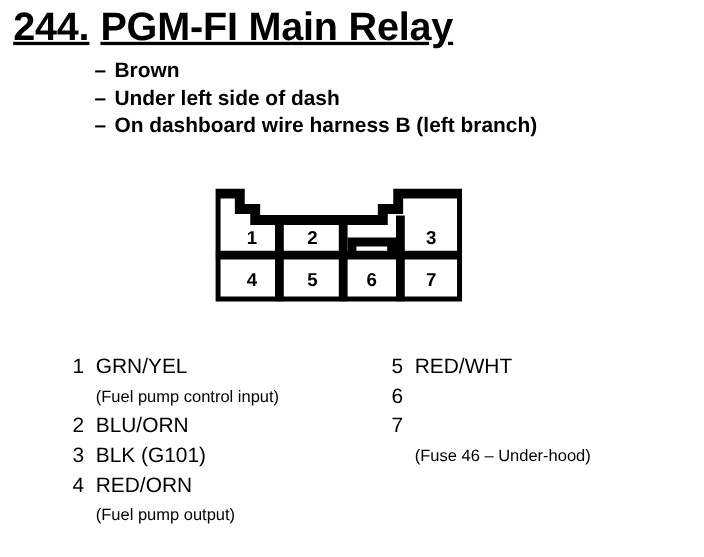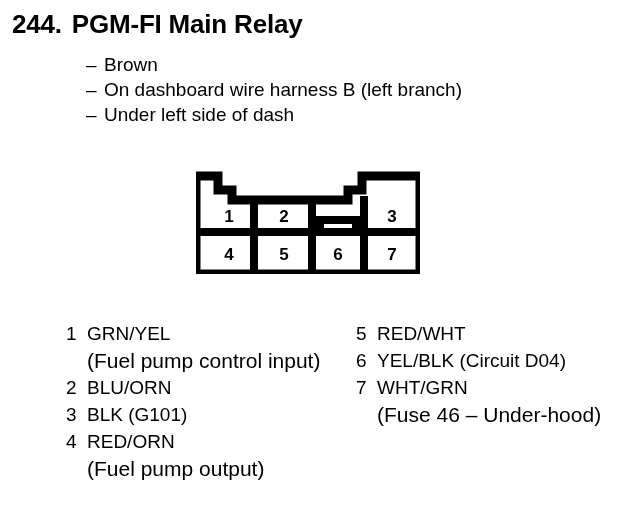--- a/index.html
+++ b/index.html
@@ -20,40 +20,42 @@
     position: relative;
     width: 640px;
     height: 506px;
   }
 
   
   .title {
     position: absolute;
     left: 12px;
     top: 8px;
-    font-size: 26px;
+    font-size: 36px;
     font-weight: bold;
     letter-spacing: -0.2px;
     white-space: nowrap;
     line-height: 32px;
+    text-decoration: underline;
   }
   .title .num { margin-right: 10px; }
 
   
   .notes {
     position: absolute;
     left: 86px;
     top: 52px;
     font-size: 19px;
     line-height: 25px;
   }
   .note-row {
     white-space: nowrap;
     display: block;
     height: 25px;
+    font-weight: bold;
   }
   .note-dash {
     display: inline-block;
     width: 18px;
   }
 
   
   .connector {
     position: absolute;
     left: 196px;
@@ -99,43 +101,43 @@
     width: 21px;
     flex: 0 0 21px;
     text-align: left;
   }
   .legend-wire {
     flex: 0 0 auto;
   }
   .legend-desc {
     height: 27px;
     line-height: 27px;
-    font-size: 21px;
+    font-size: 15px;
     white-space: nowrap;
     padding-left: 21px;
   }
 </style>
 </head>
 <body>
 
 <div id="page">
 
   <div class="title">
     <span class="num">244.</span><span>PGM-FI Main Relay</span>
   </div>
 
   <div class="notes">
     <div class="note-row">
       <span class="note-dash">–</span><span>Brown</span>
     </div>
     <div class="note-row">
+      <span class="note-dash">–</span><span>Under left side of dash</span>
+    </div>
+    <div class="note-row">
       <span class="note-dash">–</span><span>On dashboard wire harness B (left branch)</span>
-    </div>
-    <div class="note-row">
-      <span class="note-dash">–</span><span>Under left side of dash</span>
     </div>
   </div>
 
   <div class="connector">
     <svg width="224" height="104" viewBox="0 0 224 104" xmlns="http://www.w3.org/2000/svg">
 
       <path d="M 0,104
                L 0,6
                L 22,6
                L 22,20
@@ -207,28 +209,26 @@
     <div class="legend-col right">
       <div class="legend-item">
         <div class="legend-line">
           <span class="legend-idx">5</span>
           <span class="legend-wire">RED/WHT</span>
         </div>
       </div>
       <div class="legend-item">
         <div class="legend-line">
           <span class="legend-idx">6</span>
-          <span class="legend-wire">YEL/BLK (Circuit D04)</span>
         </div>
 
       </div>
       <div class="legend-item">
         <div class="legend-line">
           <span class="legend-idx">7</span>
-          <span class="legend-wire">WHT/GRN</span>
         </div>
         <div class="legend-desc">(Fuse 46 – Under-hood)</div>
       </div>
     </div>
 
   </div>
 
 </div>
 
 </body></html>

